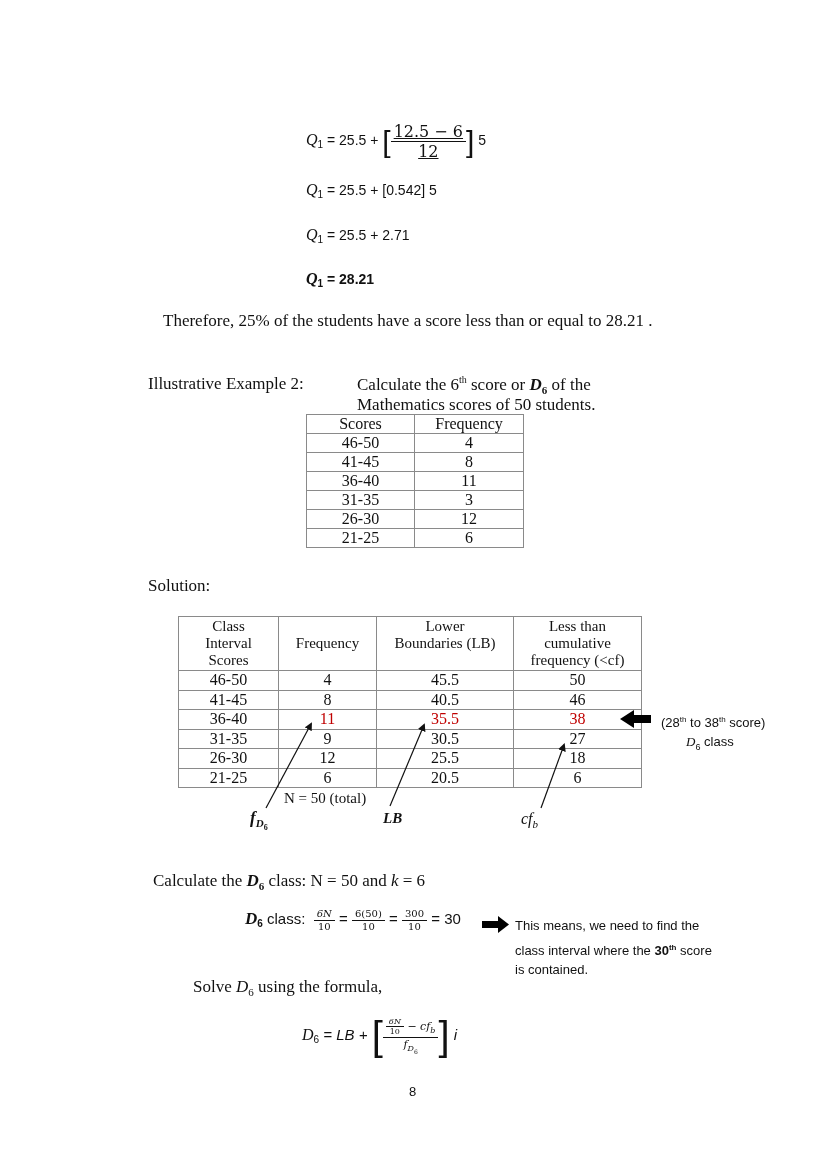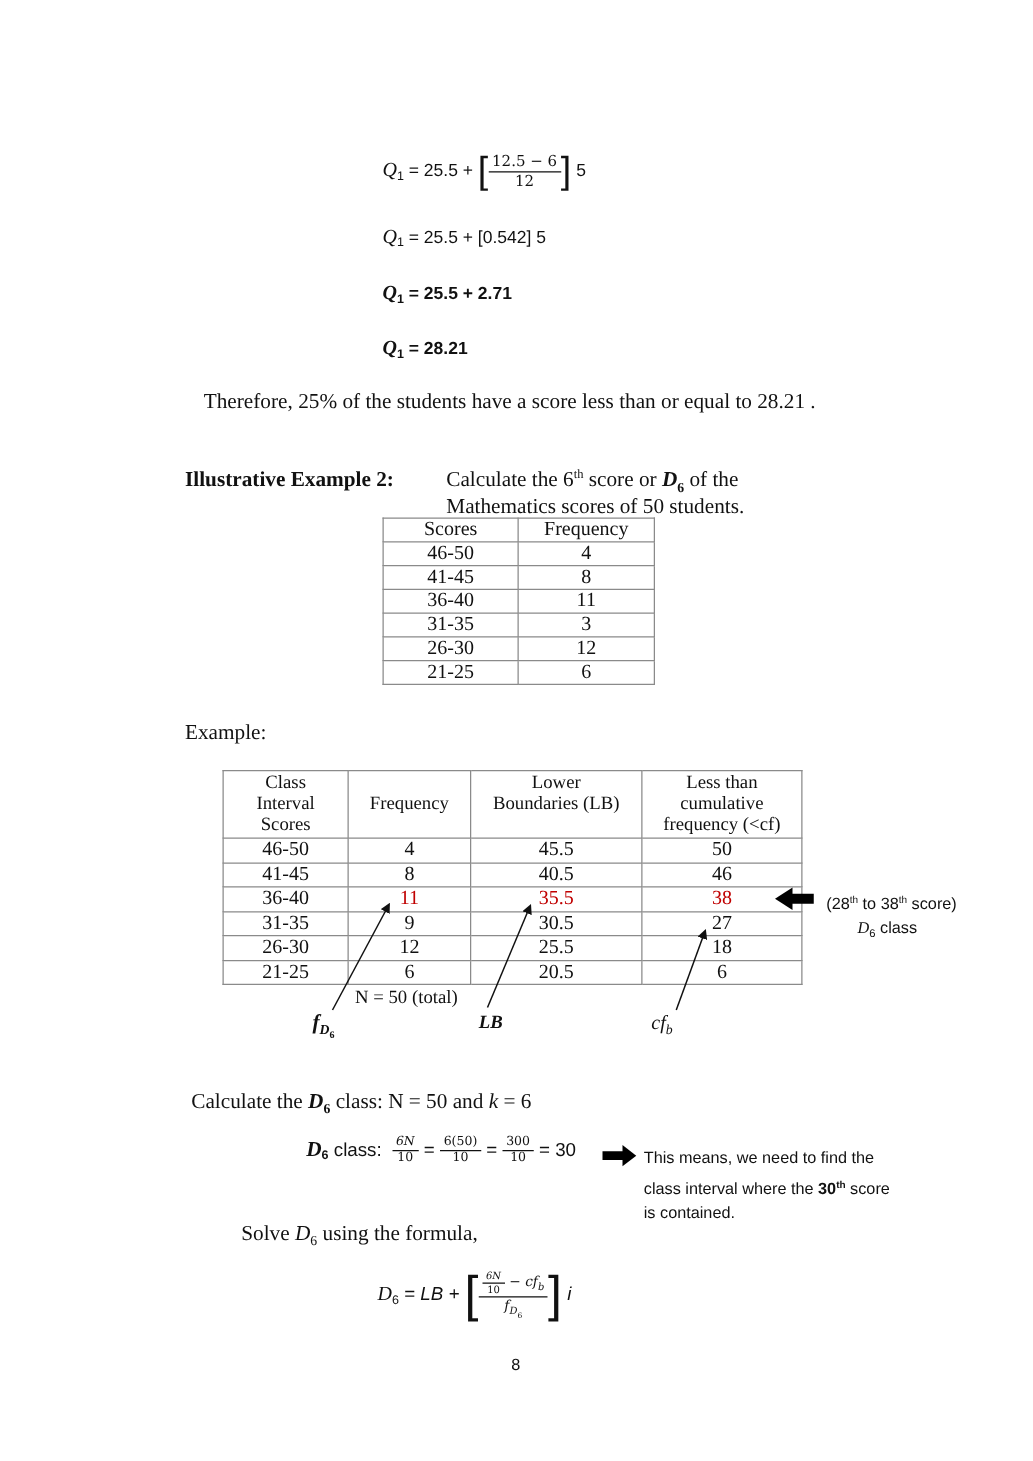--- a/index.html
+++ b/index.html
@@ -22,42 +22,42 @@
   .red { color:#c00000; }
   .note { font-family: "Liberation Sans", "DejaVu Sans", sans-serif; font-size:13px; line-height:19px; }
   .watermark { color:#c8c8c8; font-family:"DejaVu Sans", sans-serif; font-size:15px; letter-spacing:0.5px; }
 </style>
 </head>
 <body>
 
 <div class="abs eq" style="left:306px; top:122px;">
   <span class="mathi" style="font-size:16px;">Q</span><sub>1</sub>
   <span>= 25.5 +</span>
-  <span class="brk" style="font-size:30px; line-height:30px;">[</span><span class="frac" style="font-size:12px;"><span class="num">12.5 − 6</span><span class="den">12</span></span><span class="brk" style="font-size:30px; line-height:30px;">]</span>
+  <span class="brk" style="font-size:30px; line-height:30px;">[</span><span class="frac" style="font-size:16px;text-decoration:underline;"><span class="num">12.5 − 6</span><span class="den">12</span></span><span class="brk" style="font-size:30px; line-height:30px;">]</span>
   <span>5</span>
 </div>
 
 <div class="abs eq" style="left:306px; top:181px;">
   <span class="mathi" style="font-size:16px;">Q</span><sub>1</sub>
   <span>= 25.5 + [0.542] 5</span>
 </div>
 
-<div class="abs eq" style="left:306px; top:226px;font-weight:bold;">
+<div class="abs eq" style="left:306px; top:226px;">
   <span class="mathi" style="font-size:16px;">Q</span><sub>1</sub>
   <span>= 25.5 + 2.71</span>
 </div>
 
 <div class="abs eq" style="left:306px; top:270px; font-weight:bold;">
   <span class="mathi" style="font-size:16px;">Q</span><sub>1</sub>
   <span>= 28.21</span>
 </div>
 
 <div class="abs para" style="left:163px; top:311px;">Therefore,  25% of the students have a score less than or equal to 28.21 .</div>
 
-<div class="abs para" style="left:148px; top:374px; font-weight:bold;">Illustrative Example 2:</div>
+<div class="abs para" style="left:148px; top:374px; font-weight:normal;">Illustrative Example 2:</div>
 <div class="abs para" style="left:357px; top:374px;">
   <span>Calculate the 6</span><sup style="font-size:10px;">th</sup><span> score or </span><b><i>D</i><sub style="font-size:11px;">6</sub></b><span> of the</span>
 </div>
 <div class="abs para" style="left:357px; top:395px;">Mathematics scores of 50 students.</div>
 
 <table class="abs t1" style="left:306px; top:414px; width:218px;">
   <tbody>
       <tr>
     <td style="width:107px;">Scores</td>
     <td>Frequency</td>
@@ -82,21 +82,21 @@
         <td>26-30</td>
         <td>12</td>
       </tr>
   <tr>
         <td>21-25</td>
         <td>6</td>
       </tr>
 </tbody>
   </table>
 
-<div class="abs para" style="left:148px; top:576px;">Example:</div>
+<div class="abs para" style="left:148px; top:576px;">Solution:</div>
 
 <table class="abs t2" style="left:178px; top:616px; width:464px;">
   <thead>
     <tr>
       <td style="width:99px; height:53px;">
         <div>Class</div>
         <div>Interval</div>
         <div>Scores</div>
       </td>
       <td style="width:97px;">

